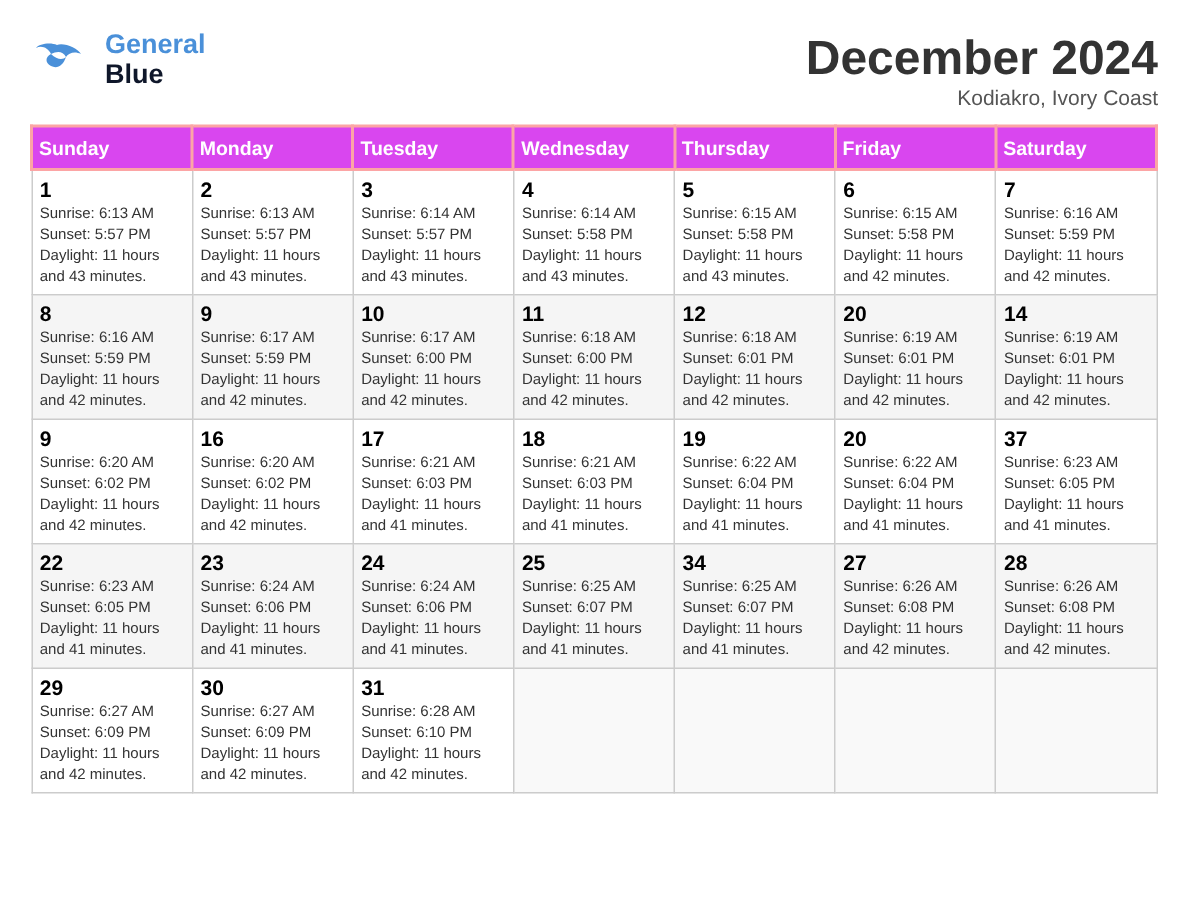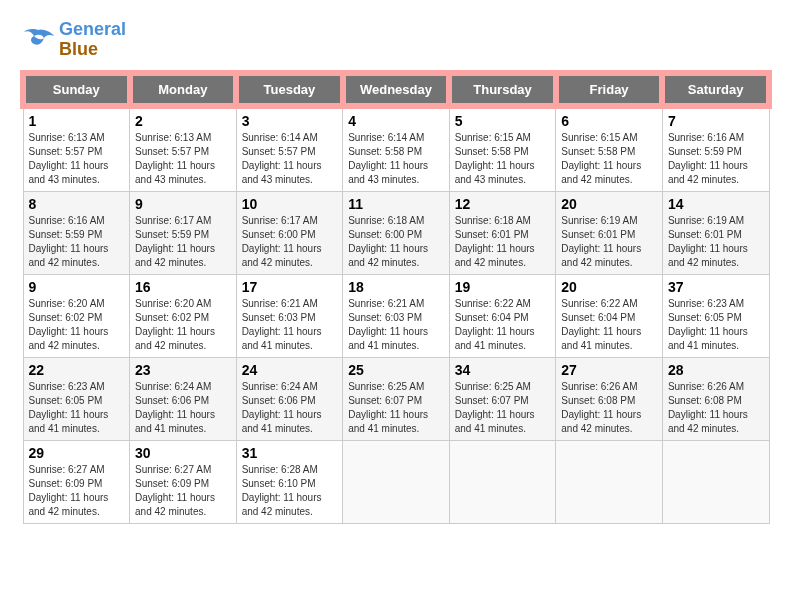--- a/index.html
+++ b/index.html
@@ -12,21 +12,21 @@
     }
     .header {
       display: flex;
       justify-content: space-between;
       align-items: flex-start;
       margin-bottom: 10px;
     }
     .logo {
       display: flex;
       align-items: center;
-      gap: 3px;
+      gap: 14px;
     }
     .logo-text {
       font-size: 18px;
       font-weight: bold;
       color: #333;
       line-height: 1.1;
     }
     .logo-text span {
       color: #4a90d9;
     }
@@ -45,27 +45,27 @@
     .location {
       font-size: 14px;
       color: #555;
     }
     .calendar {
       width: 100%;
       border-collapse: collapse;
       font-size: 11px;
     }
     .calendar th {
-      background: #737373;
+      background: #d946ef;
       color: #fff;
       padding: 6px 4px;
-      text-align: center;
+      text-align: left;
       font-size: 13px;
       font-weight: bold;
-      border: 6px solid #fca5a5;
+      border: 2px solid #fca5a5;
     }
     .calendar td {
       border: 1px solid #ccc;
       padding: 4px 5px;
       vertical-align: top;
       width: calc(100%/7);
       min-height: 80px;
       background: #fff;
     }
     .calendar tr:nth-child(even) td {
@@ -90,22 +90,26 @@
 <body>
 
 <div class="header">
   <div class="logo">
     <svg class="logo-bird" viewBox="0 0 36 28" xmlns="http://www.w3.org/2000/svg">
       <path d="M18 4 C22 2, 32 6, 34 10 C30 8, 26 9, 24 12 C22 8, 18 8, 14 10 C12 6, 8 4, 4 6 C6 3, 14 2, 18 4Z" fill="#4a90d9"></path>
       <path d="M14 10 C18 14, 22 14, 24 12 C22 18, 18 20, 14 18 C10 16, 10 12, 14 10Z" fill="#4a90d9"></path>
     </svg>
     <div class="logo-text">
       <div><span>General</span></div>
-      <div><span style="color:#a16207;">Blue</span></div>
+      <div><span style="color:#0f172a;">Blue</span></div>
     </div>
+  </div>
+  <div class="title-block">
+    <div class="month-title">December 2024</div>
+    <div class="location">Kodiakro, Ivory Coast</div>
   </div>
 </div>
 
 <table class="calendar">
   <thead>
     <tr>
     <th>Sunday</th>
         <th>Monday</th>
         <th>Tuesday</th>
         <th>Wednesday</th>

